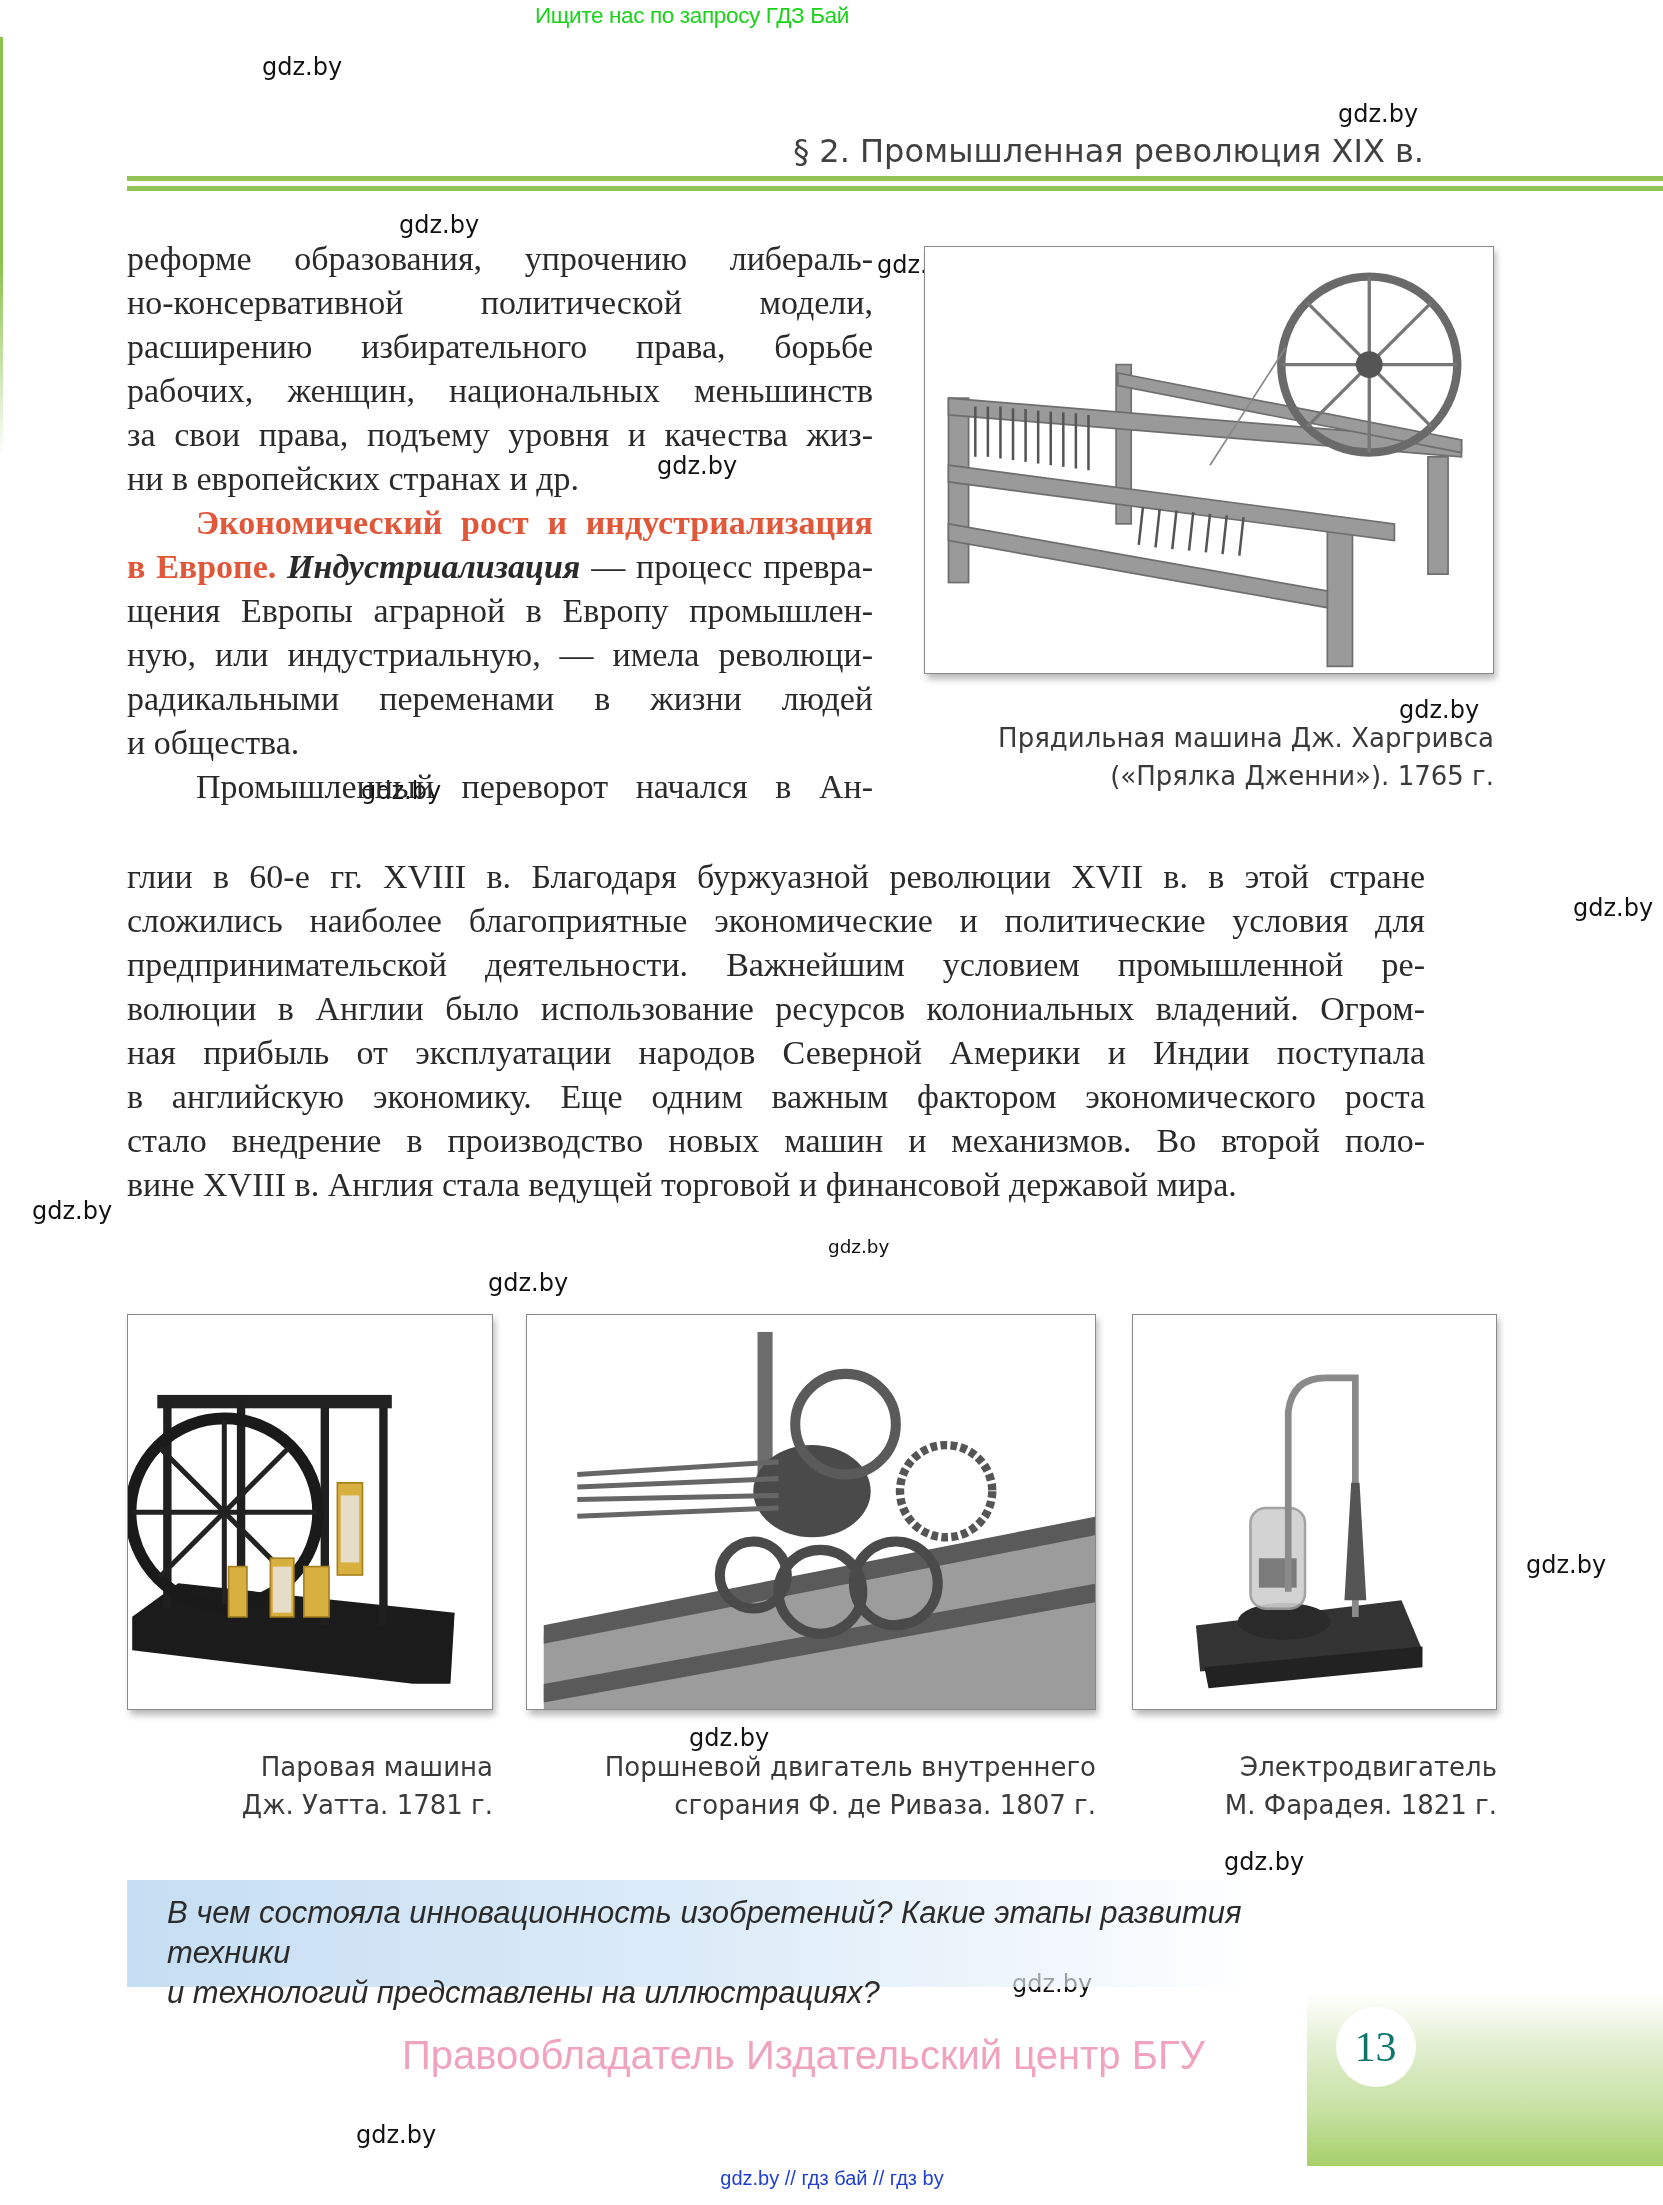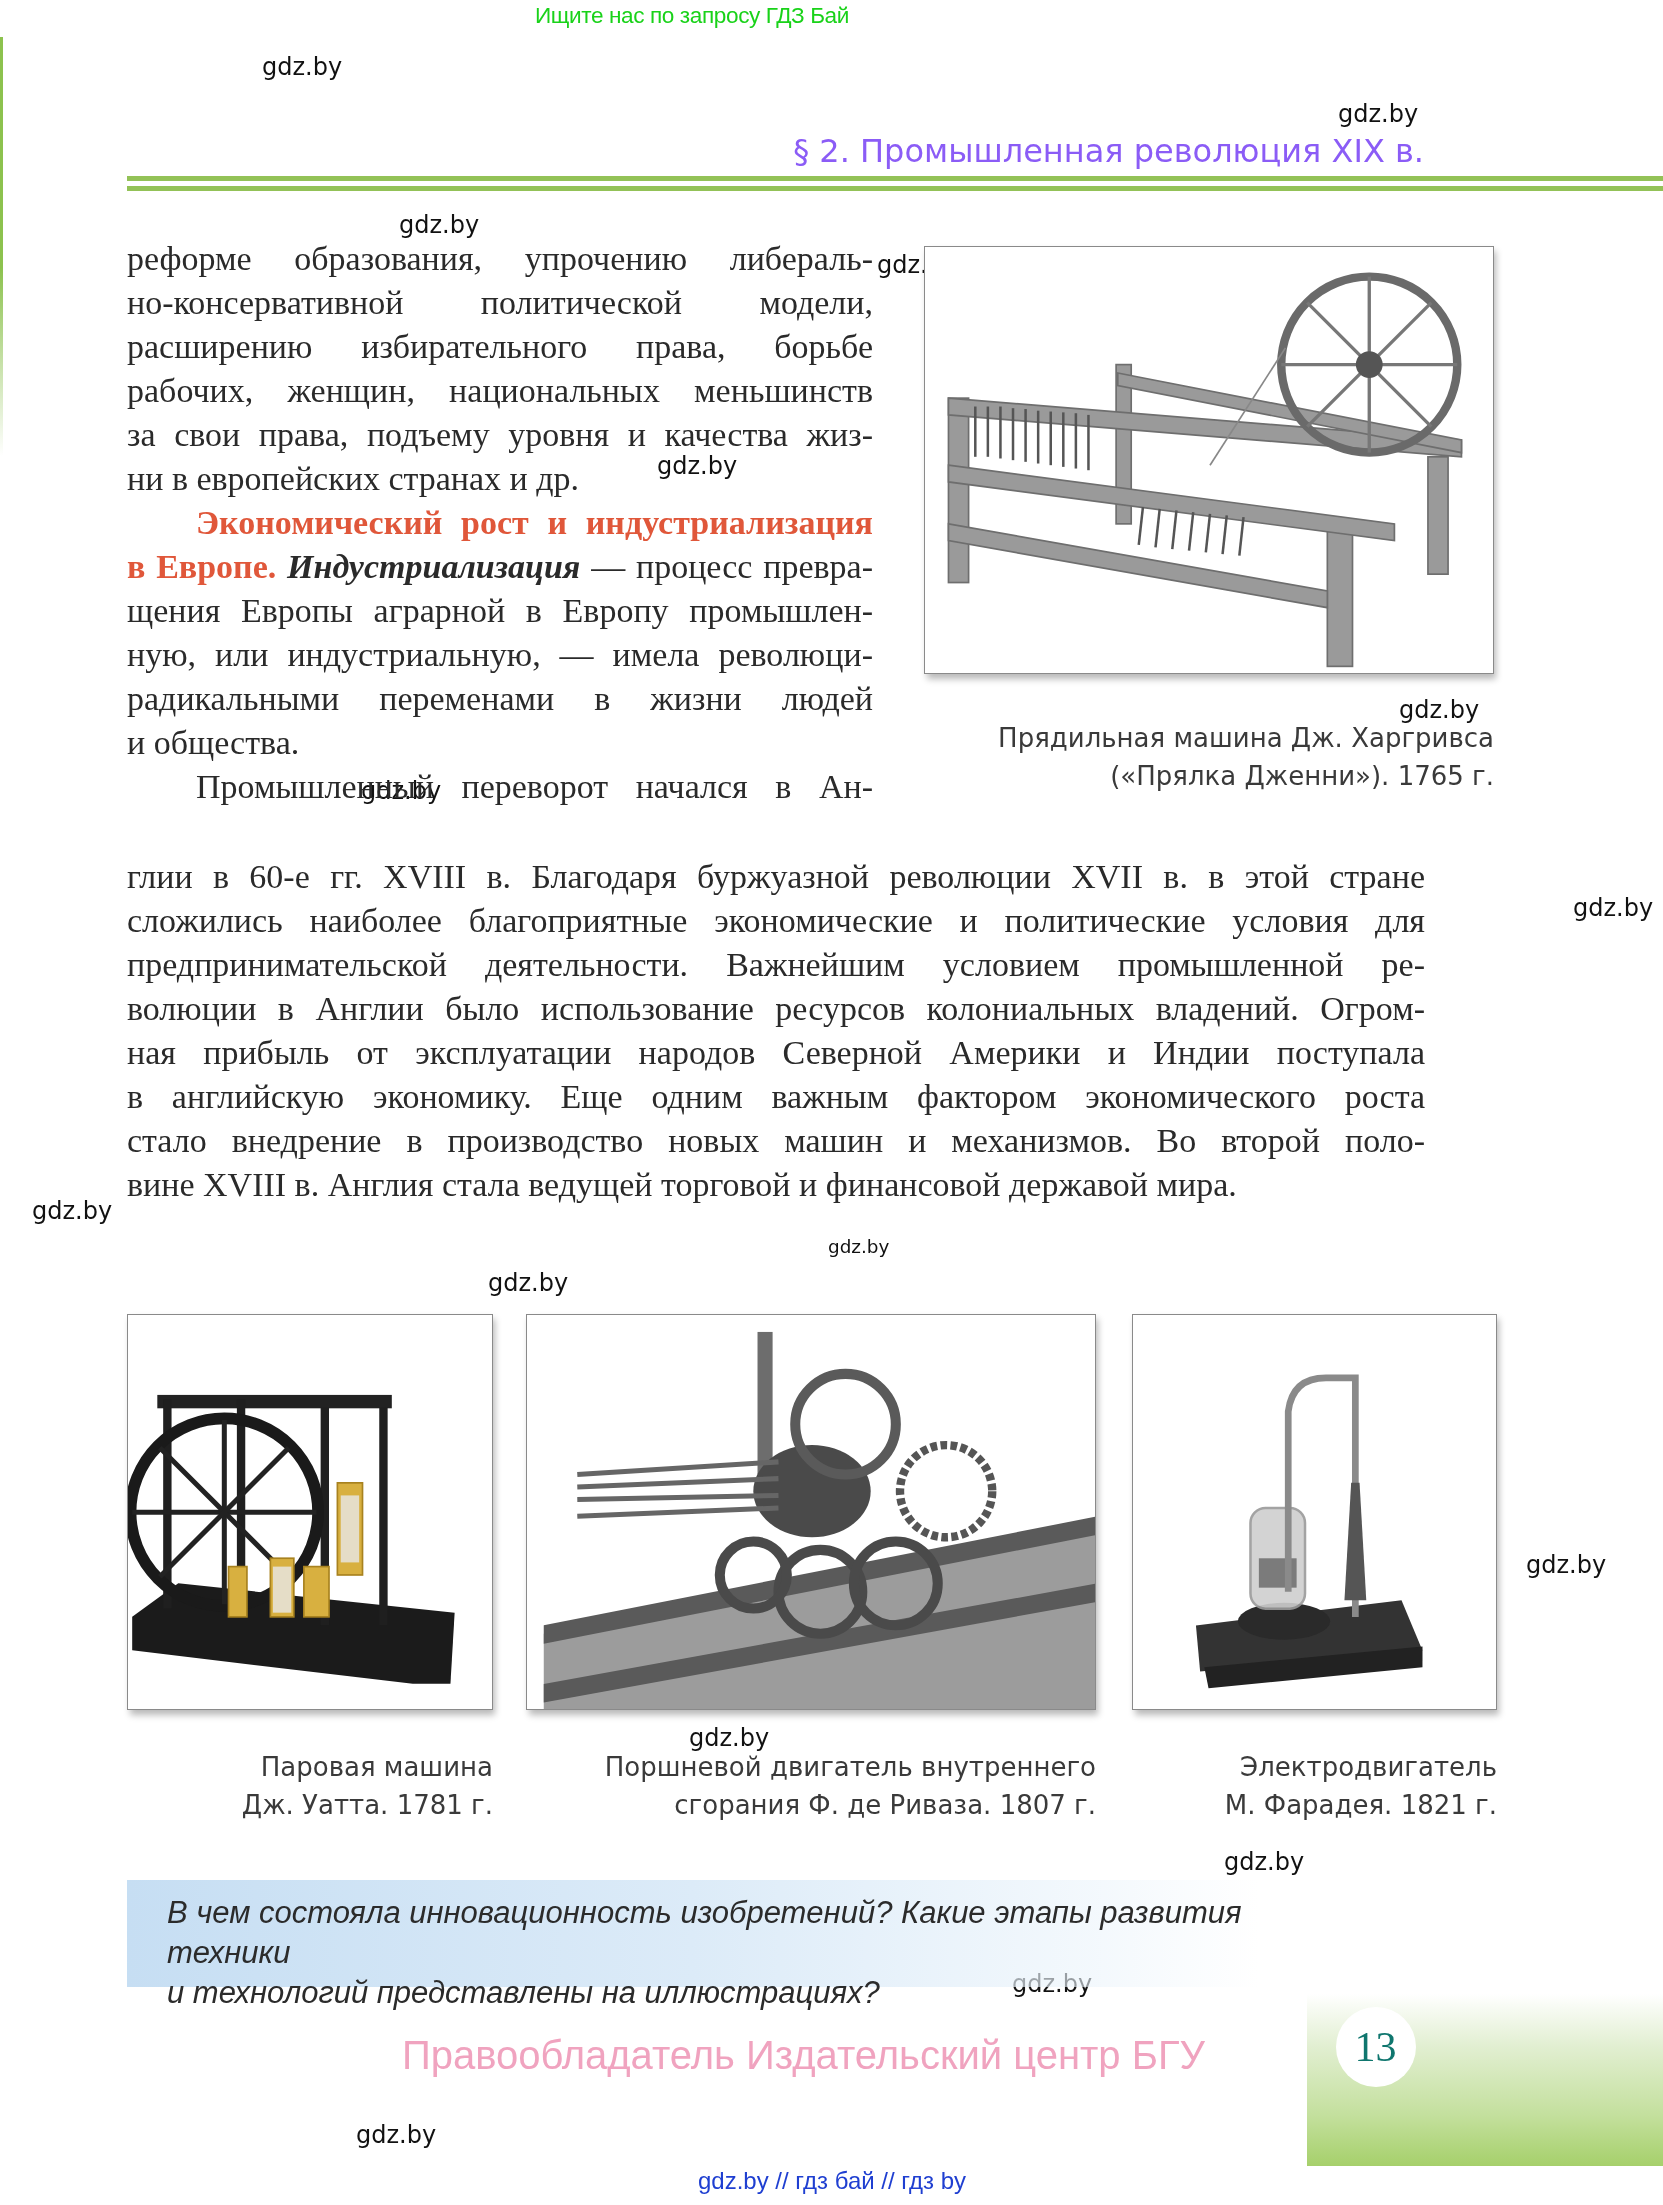--- a/index.html
+++ b/index.html
@@ -9,21 +9,21 @@
   .abs { position: absolute; }
   .top-banner { left: 0; width: 1384px; top: 3.4px; text-align: center; color: #19d219;
     font-family: "Liberation Sans", sans-serif; font-size: 22.6px; letter-spacing: -0.4px; }
   .left-strip { left: 0; top: 37px; width: 3.4px; height: 419px;
     background: linear-gradient(to bottom, #8cc24e 0%, #8cc24e 55%, rgba(140,194,78,0) 100%); }
 
   .wm { font-family: "DejaVu Sans", sans-serif; color: #111; font-size: 24px; line-height: 1; }
   .wm-sm { font-size: 18.4px; }
 
   .chapter-title { right: 240px; top: 132px; font-family: "DejaVu Sans", sans-serif;
-    font-size: 32px; color: #8b5cf6; white-space: nowrap; }
+    font-size: 32px; color: #404040; white-space: nowrap; }
   .rule { left: 127px; right: 0; height: 5px; background: #93c257; }
 
   .body-text { font-size: 34px; line-height: 44px; color: #2a2a2a; text-align: justify; }
   .line { display: block; white-space: nowrap; text-align-last: justify; }
   .line.last { text-align-last: left; }
   .indent { padding-left: 69px; }
   .heading-red { color: #e0573a; font-weight: bold; }
   .term { font-weight: bold; font-style: italic; }
 
   .frame { background: #fff; border: 1.7px solid #8a8a8a; box-shadow: 2.5px 5px 6.7px rgba(0,0,0,0.28); overflow: hidden; }
@@ -32,21 +32,21 @@
   .question-box { left: 127px; top: 1880px; width: 1132px; height: 107px;
     background: linear-gradient(to right, #c6def3 0%, #dcebf8 50%, rgba(235,244,251,0.6) 85%, rgba(255,255,255,0) 100%); }
   .question-text { position: absolute; left: 40px; top: 13.4px; right: 0; font-family: "Liberation Sans", sans-serif;
     font-style: italic; font-size: 31px; line-height: 40px; color: #2b2b2b; }
 
   .copyright { left: 402px; top: 2033px; font-family: "Liberation Sans", sans-serif; font-size: 40px; color: #f0a3bf; white-space: nowrap; }
   .page-box { left: 1307px; top: 1994px; width: 356px; height: 172px;
     background: linear-gradient(to bottom, #ffffff 0%, #e2efd2 30%, #c4e09e 70%, #a6d06b 100%); }
   .page-circle { position: absolute; left: 28.5px; top: 13.4px; width: 80px; height: 80px; border-radius: 50%; background: #fff;
     display: flex; align-items: center; justify-content: center; font-family: "Liberation Serif", serif; font-size: 42px; color: #0f766e; }
-  .footer-links { left: 0; width: 1664px; top: 2167px; text-align: center; font-family: "Liberation Sans", sans-serif; font-size: 24px; color: #1f3fd1; }
+  .footer-links { left: 0; width: 1664px; top: 2167px; text-align: center; font-family: "Liberation Sans", sans-serif; font-size: 20px; color: #1f3fd1; }
 </style>
 </head>
 <body>
 
 <div class="abs top-banner">Ищите нас по запросу ГДЗ Бай</div>
 <div class="abs left-strip"></div>
 
 <div class="abs wm" style="left:262px;top:55px;">gdz.by</div>
 <div class="abs wm" style="left:1338px;top:102px;">gdz.by</div>
 <div class="abs wm" style="left:399px;top:213px;">gdz.by</div>

